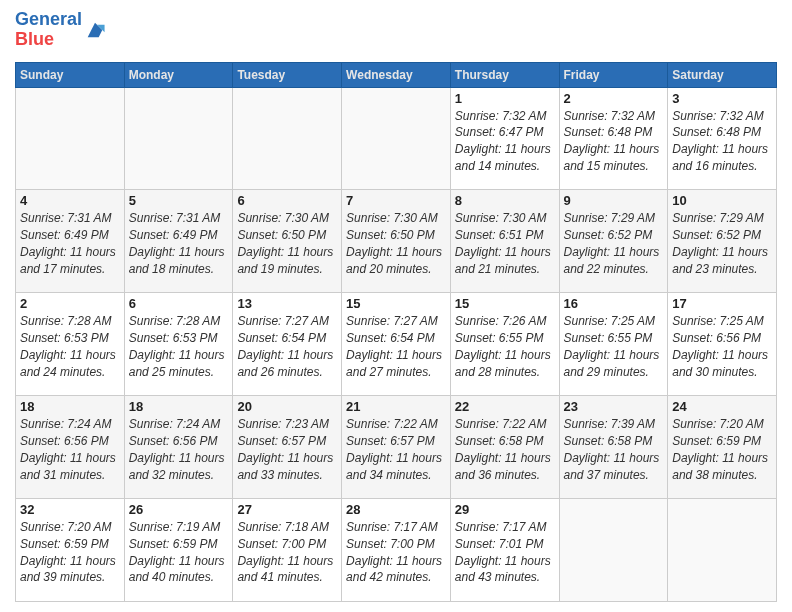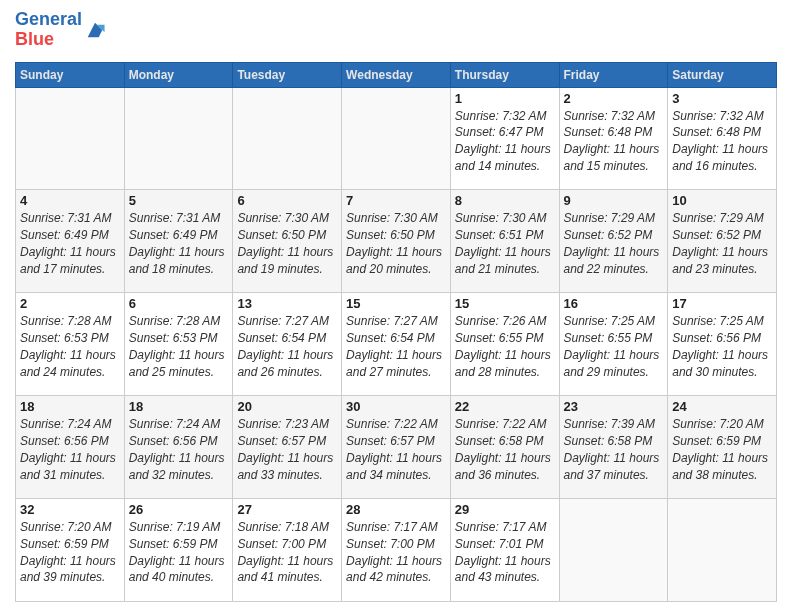--- a/index.html
+++ b/index.html
@@ -262,21 +262,21 @@
 Sunset: 6:56 PM
 Daylight: 11 hours and 32 minutes.</div>
           </td>
           <td>
             <span class="day-num">20</span>
             <div class="day-info">Sunrise: 7:23 AM
 Sunset: 6:57 PM
 Daylight: 11 hours and 33 minutes.</div>
           </td>
           <td>
-            <span class="day-num">30</span>
+            <span class="day-num">21</span>
             <div class="day-info">Sunrise: 7:22 AM
 Sunset: 6:57 PM
 Daylight: 11 hours and 34 minutes.</div>
           </td>
           <td>
             <span class="day-num">22</span>
             <div class="day-info">Sunrise: 7:22 AM
 Sunset: 6:58 PM
 Daylight: 11 hours and 36 minutes.</div>
           </td>

